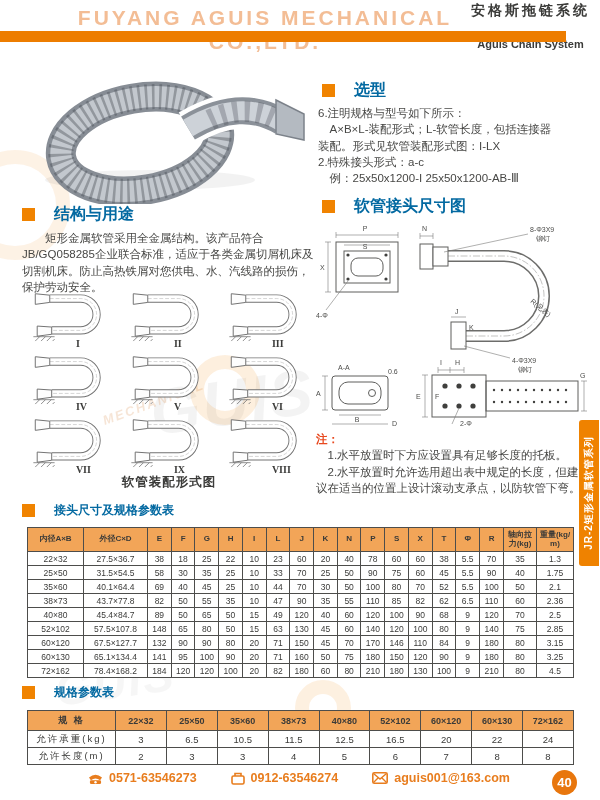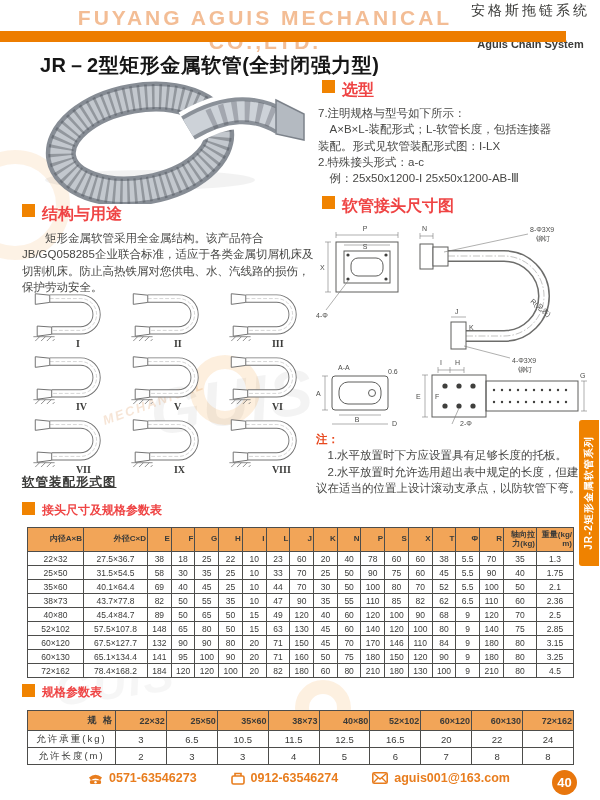--- a/index.html
+++ b/index.html
@@ -10,28 +10,28 @@
   .wm { position:absolute; pointer-events:none; z-index:0; }
   .wm-text { font-weight:bold; font-style:italic; color:#b9b9b9; opacity:.16; letter-spacing:2px; }
   .wm-ring { border:14px solid #f08300; border-radius:50%; opacity:.10; }
 
   .z { position:absolute; z-index:2; }
 
   
   .company { top:6px; left:30px; width:470px; text-align:center; font-size:21px; font-weight:bold;
              letter-spacing:3px; color:#f3bd95; }
   .brand { top:2px; right:10px; text-align:center; color:#3b3b39; }
-  .brand-cn { font-size:14px; font-weight:normal; letter-spacing:3px; }
+  .brand-cn { font-size:14px; font-weight:bold; letter-spacing:3px; }
   .brand-en { font-size:11px; font-weight:bold; margin-top:18px; }
   .orange-bar { top:31px; left:0; width:566px; height:11px; background:#ed7d00; }
 
   .page-title { top:52px; left:40px; font-size:20px; font-weight:bold; color:#161616; letter-spacing:.5px; }
 
   
-  .sec-title { display:flex; align-items:flex-start; gap:7px; font-size:16px; font-weight:bold; color:#ef4444; }
+  .sec-title { display:flex; align-items:center; gap:19px; font-size:16px; font-weight:bold; color:#0369a1; }
   .sec-title .sq { width:13px; height:13px; background:#f08300; flex:0 0 auto; }
   .sec-title.small { font-size:12px; }
 
   
   .struct-text { top:230px; left:22px; width:293px; font-size:11.5px; line-height:1.42;
                  color:#474745; text-indent:2em; }
   .select-text { top:105px; left:318px; width:272px; font-size:11.5px; line-height:1.42; color:#474745; }
   .select-text div:nth-child(2), .select-text div:nth-child(5) { padding-left:1em; }
   .notes { top:431px; left:316px; width:272px; font-size:11.5px; line-height:1.42; color:#474745; }
   .notes .nt { color:#e8491f; font-weight:bold; }
@@ -39,34 +39,34 @@
 
   
   .assembly { top:286px; left:22px; width:294px; display:grid; grid-template-columns:repeat(3,1fr); }
   .aitem { height:63px; position:relative; text-align:center; }
   .aitem .albl { position:absolute; bottom:0px; left:55%; font-size:10px; font-weight:bold; color:#3c3c3a; font-family:"Liberation Serif",serif; }
   .tube-outer { fill:none; stroke:#727272; stroke-width:8.5; }
   .tube-inner { fill:none; stroke:#ffffff; stroke-width:6.6; }
   .tube-dash  { fill:none; stroke:#a9a9a9; stroke-width:.5; stroke-dasharray:4 2; }
   .conn { fill:#fdfdfd; stroke:#6f6f6f; stroke-width:1; }
   .hatch { stroke:#6f6f6f; stroke-width:.8; fill:none; }
-  .assembly-caption { top:474px; left:22px; width:294px; font-size:12.5px;
-                      font-weight:bold; color:#3c3c3a; letter-spacing:1px;text-decoration:underline; }
+  .assembly-caption { top:474px; left:22px; width:294px; text-align:center; font-size:12.5px;
+                      font-weight:bold; color:#3c3c3a; letter-spacing:1px; }
 
   
   .joint-svg text { font-size:7px; fill:#4c4c4a; font-family:"Liberation Sans",sans-serif; }
   .ln  { stroke:#5e5e5c; stroke-width:1; fill:none; }
   .lnf { stroke:#5e5e5c; stroke-width:1; fill:#fff; }
   .dim { stroke:#7a7a78; stroke-width:.6; fill:none; }
   .dot { fill:#3f3f3d; }
 
   
   table { border-collapse:collapse; table-layout:fixed; background:#fff; }
   th,td { border:1px solid #4d4d4b; text-align:center; vertical-align:middle; color:#3a3a38; overflow:hidden; }
-  thead th { background:#f2a558; font-weight:bold;text-align:right; }
+  thead th { background:#f2a558; font-weight:bold; }
   .t1 { top:527px; left:27px; width:547px; }
   .t1 th { font-size:8px; height:24px; line-height:1.1; padding:0 1px; word-break:break-all; }
   .t1 td { font-size:8.5px; height:14px; padding:0; }
   .t1 th:nth-child(1), .t1 td:nth-child(1) { width:56px; }
   .t1 th:nth-child(2), .t1 td:nth-child(2) { width:64px; }
   .t1 th:nth-child(18), .t1 td:nth-child(18) { width:33px; }
   .t1 th:nth-child(19), .t1 td:nth-child(19) { width:37px; }
   .t2 { top:710px; left:27px; width:547px; }
   .t2 th { font-size:9px; height:20px; padding:0 1px; }
   .t2 td { font-size:9.5px; height:17px; padding:0; }
@@ -98,21 +98,20 @@
   <div class="wm wm-text" style="left:55px; top:655px; font-size:46px; transform:rotate(-8deg); opacity:.12;">GUIS</div>
   <div class="wm wm-ring" style="left:295px; top:680px; width:56px; height:56px; opacity:.12;"></div>
 
   <div class="z company">FUYANG AGUIS MECHANICAL CO.,LTD.</div>
   <div class="z brand">
     <div class="brand-cn">安格斯拖链系统</div>
     <div class="brand-en">Aguis Chain System</div>
   </div>
   <div class="z orange-bar"></div>
 
-  <div class="z page-title">JR－2型矩形金属软管(全封闭强力型)</div>
 
   <svg class="z" style="top:76px; left:20px;" width="292" height="128" viewBox="0 0 292 128">
     <ellipse cx="130" cy="104" rx="105" ry="10" fill="rgba(0,0,0,0.05)"></ellipse>
     <g transform="rotate(-10 120 68)">
       <ellipse cx="120" cy="68" rx="80" ry="46" fill="none" stroke="#878d95" stroke-width="30"></ellipse>
       <ellipse cx="120" cy="68" rx="80" ry="46" fill="none" stroke="#c3c8ce" stroke-width="21"></ellipse>
       <ellipse cx="120" cy="68" rx="80" ry="46" fill="none" stroke="rgba(66,71,80,0.38)" stroke-width="25" stroke-dasharray="2.5 4.5"></ellipse>
     </g>
     <path d="M168 52 C 205 30 235 30 262 46" fill="none" stroke="#ffffff" stroke-width="36"></path>
     <path d="M168 52 C 205 30 235 30 262 46" fill="none" stroke="#8b9199" stroke-width="27"></path>
@@ -236,21 +235,21 @@
       <span class="albl">VIII</span>
     </div>
   </div>
   <div class="z assembly-caption">软管装配形式图</div>
 
   <div class="z sec-title" style="top:80px; left:322px;">
     <span class="sq"></span>
     <span>选型</span>
   </div>
   <div class="z select-text">
-      <div>7.注明规格与型号如下所示：</div>
+      <div>6.注明规格与型号如下所示：</div>
       <div>A×B×L-装配形式；L-软管长度，包括连接器</div>
       <div>装配。形式见软管装配形式图：I-LX</div>
       <div>2.特殊接头形式：a-c</div>
       <div>例：25x50x1200-I  25x50x1200-AB-Ⅲ</div>
     </div>
 
   <div class="z sec-title" style="top:196px; left:322px;">
     <span class="sq"></span>
     <span>软管接头尺寸图</span>
   </div>

